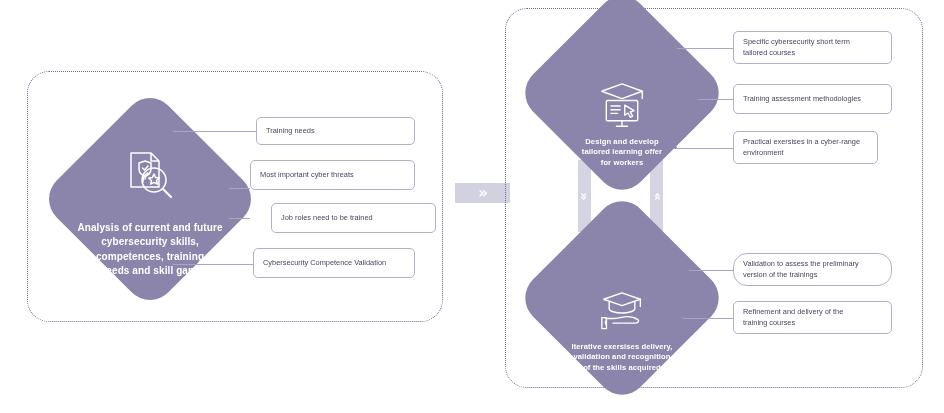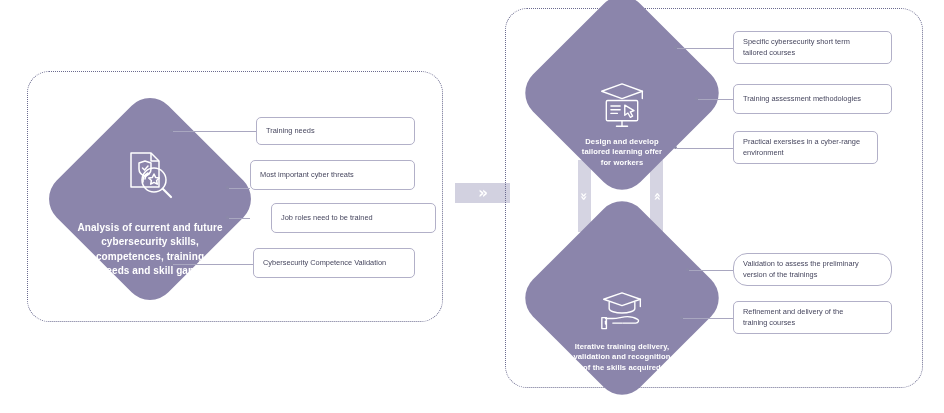--- a/index.html
+++ b/index.html
@@ -154,21 +154,21 @@
       <svg width="52" height="44" viewBox="0 0 56 48" fill="none" stroke="#ffffff" stroke-width="1.5">
         <path d="M28 2 l20 7 l-20 7 l-20 -7 z" stroke-linejoin="round"></path>
         <path d="M14 12 v7 c0 3 7 5 14 5 s14 -2 14 -5 v-7" stroke-linejoin="round"></path>
         <path d="M48 9 v8" stroke-linecap="round"></path>
         <path d="M10 30 h8 c6 0 10 -2 16 -2 c5 0 8 1 11 3 c2 1 1 4 -2 4 h-14" stroke-linejoin="round" stroke-linecap="round"></path>
         <path d="M6 29 h5 v12 h-5 z" stroke-linejoin="round"></path>
         <path d="M10 33 v3" stroke-linecap="round"></path>
         <path d="M18 35 h10" stroke-linecap="round"></path>
       </svg>
     </div>
-    <div class="dtext">Iterative training delivery,
+    <div class="dtext">Iterative exersises delivery,
 validation and recognition
 of the skills acquired</div>
   </div>
 </div>
 
 <span class="dot" style="left:674px;top:46px;"></span>
 <span class="conn h" style="left:677px;top:47.5px;width:56px;"></span>
 
 <span class="dot" style="left:695px;top:97px;"></span>
 <span class="conn h" style="left:698px;top:98.5px;width:35px;"></span>

